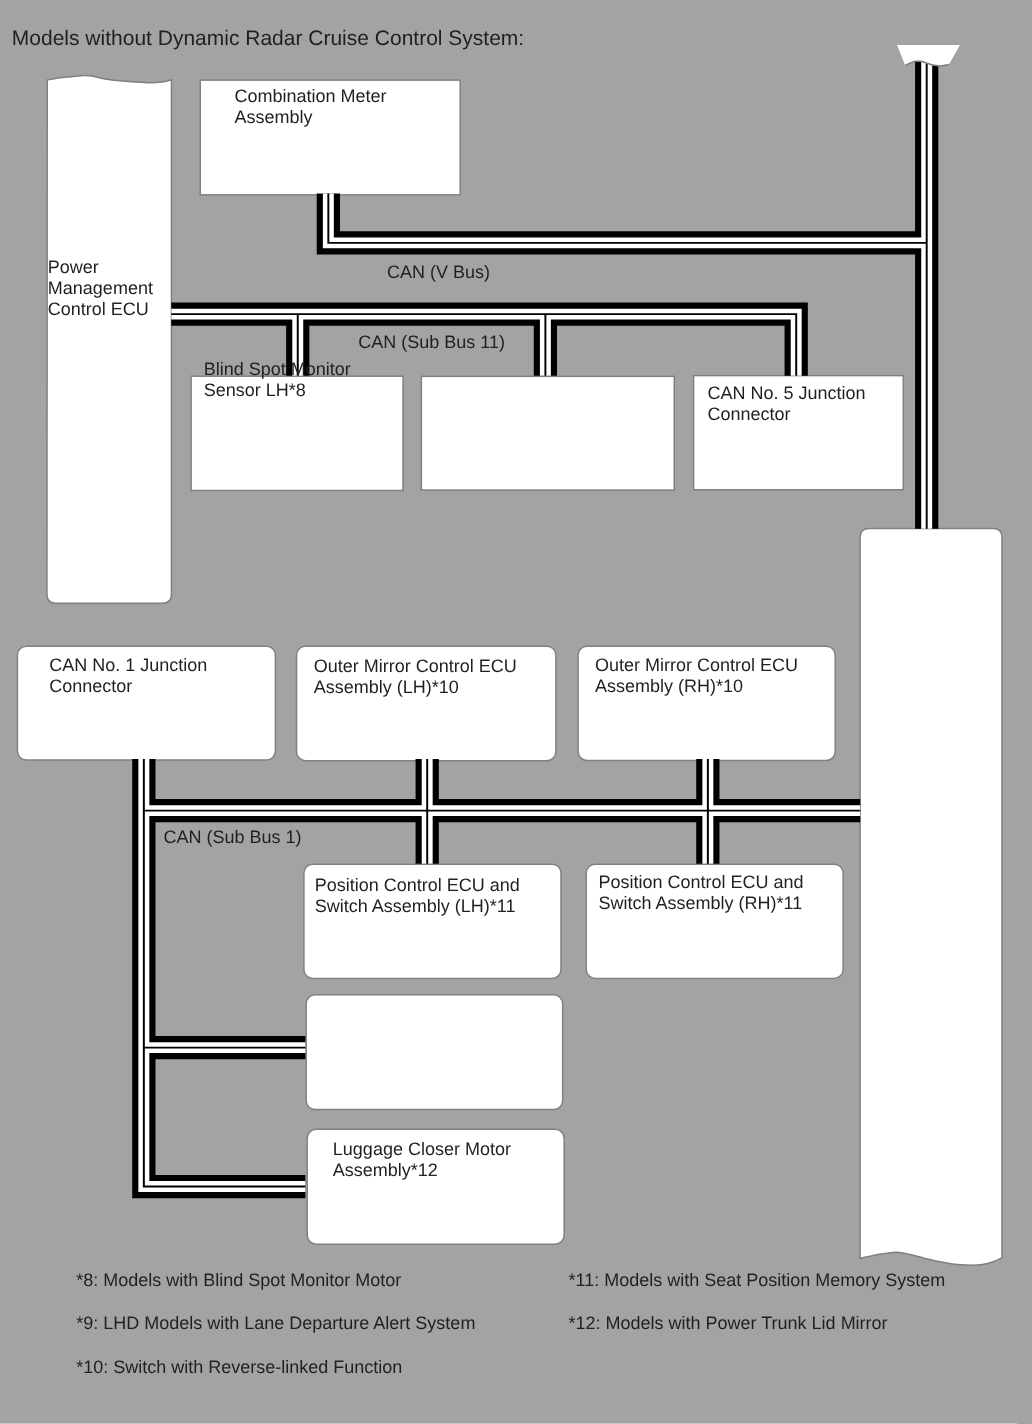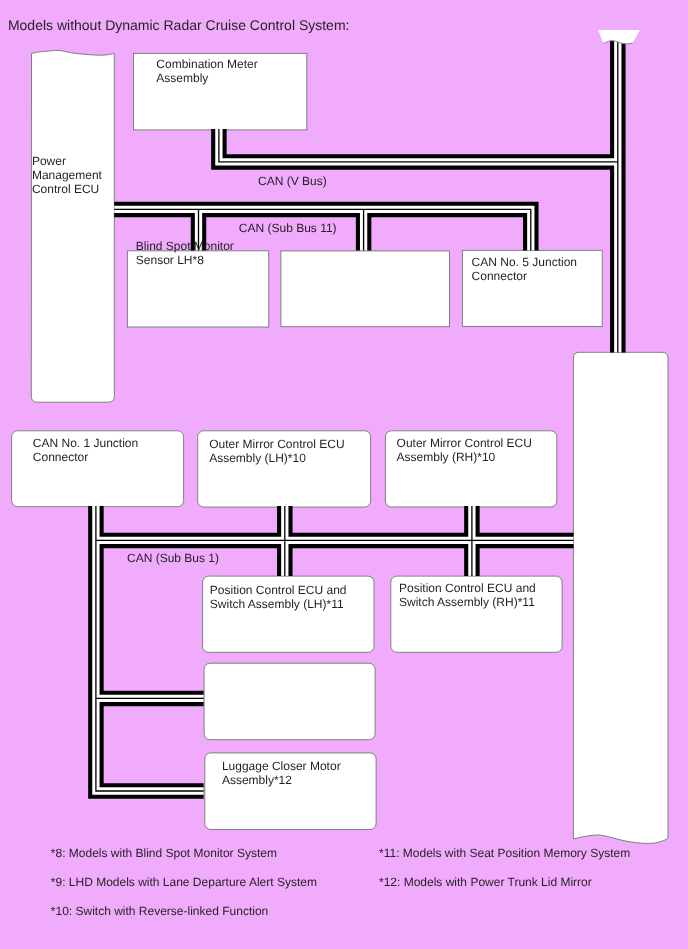--- a/index.html
+++ b/index.html
@@ -1,19 +1,19 @@
 <!DOCTYPE html>
 <html><head>
 <meta charset="utf-8">
 <style>
   html,body{margin:0;padding:0;background:#ffffff;}
   body{width:688px;height:949px;overflow:hidden;
        font-family:"Liberation Sans",sans-serif;color:#231f20;
        -webkit-font-smoothing:antialiased;text-rendering:geometricPrecision;}
-  #stage{position:relative;width:688px;height:949px;background:#f0abfc;}
+  #stage{position:relative;width:688px;height:949px;background:#a3a3a3;}
   #diagram{position:absolute;left:0;top:0;}
   .txt{position:absolute;font-size:12px;line-height:14px;white-space:pre;color:#231f20;}
   #page-title{position:absolute;left:7.9px;top:17.1px;font-size:14px;line-height:17px;white-space:pre;color:#231f20;}
 </style>
 </head>
 <body>
 
 <div id="stage">
   <div id="page-title">Models without Dynamic Radar Cruise Control System:</div>
   <svg id="diagram" width="688" height="949" viewBox="0 0 688 949">
@@ -68,21 +68,21 @@
       <path d="M 95.9 506.0 L 95.9 791.0 L 203.6 791.0"></path>
       <path d="M 95.9 540.4 L 573.5 540.4"></path>
       <path d="M 95.9 698.4 L 203.6 698.4"></path>
       <path d="M 284.8 506.0 L 284.8 575.9"></path>
       <path d="M 471.9 506.0 L 471.9 575.9"></path>
     </g>
   </g>
   <path d="M 603.50 43.60 C 604.08 43.33, 605.92 42.45, 607.00 42.00 C 608.08 41.55, 608.83 41.08, 610.00 40.90 C 611.17 40.72, 612.83 40.75, 614.00 40.90 C 615.17 41.05, 616.00 41.48, 617.00 41.80 C 618.00 42.12, 619.00 42.52, 620.00 42.80 C 621.00 43.08, 621.83 43.31, 623.00 43.50 C 624.17 43.69, 625.83 43.95, 627.00 43.95 C 628.17 43.95, 629.07 43.66, 630.00 43.50 C 630.93 43.34, 632.17 43.08, 632.60 43.00 L 640 30 L 598 30 Z" fill="#ffffff" stroke="none"></path>
   <path d="M 603.50 43.60 C 604.08 43.33, 605.92 42.45, 607.00 42.00 C 608.08 41.55, 608.83 41.08, 610.00 40.90 C 611.17 40.72, 612.83 40.75, 614.00 40.90 C 615.17 41.05, 616.00 41.48, 617.00 41.80 C 618.00 42.12, 619.00 42.52, 620.00 42.80 C 621.00 43.08, 621.83 43.31, 623.00 43.50 C 624.17 43.69, 625.83 43.95, 627.00 43.95 C 628.17 43.95, 629.07 43.66, 630.00 43.50 C 630.93 43.34, 632.17 43.08, 632.60 43.00" fill="none" stroke="#808080" stroke-width="1"></path>
   </svg>
-  <div class="txt" style="left:31.9px;top:154px">Power
+  <div class="txt" style="left:31.9px;top:171px">Power
 Management
 Control ECU</div>
   <div class="txt" style="left:156.3px;top:56.9px">Combination Meter
 Assembly</div>
   <div class="txt" style="left:135.8px;top:239px">Blind Spot Monitor
 Sensor LH*8</div>
   <div class="txt" style="left:471.6px;top:255.2px">CAN No. 5 Junction
 Connector</div>
   <div class="txt" style="left:32.8px;top:436.0px">CAN No. 1 Junction
 Connector</div>
@@ -91,19 +91,19 @@
   <div class="txt" style="left:396.6px;top:435.8px">Outer Mirror Control ECU
 Assembly (RH)*10</div>
   <div class="txt" style="left:209.8px;top:582.6px">Position Control ECU and
 Switch Assembly (LH)*11</div>
   <div class="txt" style="left:399.0px;top:580.9px">Position Control ECU and
 Switch Assembly (RH)*11</div>
   <div class="txt" style="left:221.9px;top:758.9px">Luggage Closer Motor
 Assembly*12</div>
   <div class="txt" style="left:258px;top:173.9px">CAN (V Bus)</div>
   <div class="txt" style="left:238.8px;top:220.8px">CAN (Sub Bus 11)</div>
-  <div class="txt" style="left:127px;top:550.8px">CAN (Sub Bus 1)</div>
-  <div class="txt" style="left:50.8px;top:846.4px">*8: Models with Blind Spot Monitor System</div>
+  <div class="txt" style="left:109px;top:550.8px">CAN (Sub Bus 1)</div>
+  <div class="txt" style="left:50.8px;top:846.4px">*8: Models with Blind Spot Monitor Motor</div>
   <div class="txt" style="left:50.8px;top:874.6px">*9: LHD Models with Lane Departure Alert System</div>
   <div class="txt" style="left:50.8px;top:904.0px">*10: Switch with Reverse-linked Function</div>
   <div class="txt" style="left:379.0px;top:846.1px">*11: Models with Seat Position Memory System</div>
   <div class="txt" style="left:379.0px;top:875.2px">*12: Models with Power Trunk Lid Mirror</div>
 </div>
 
 </body></html>

